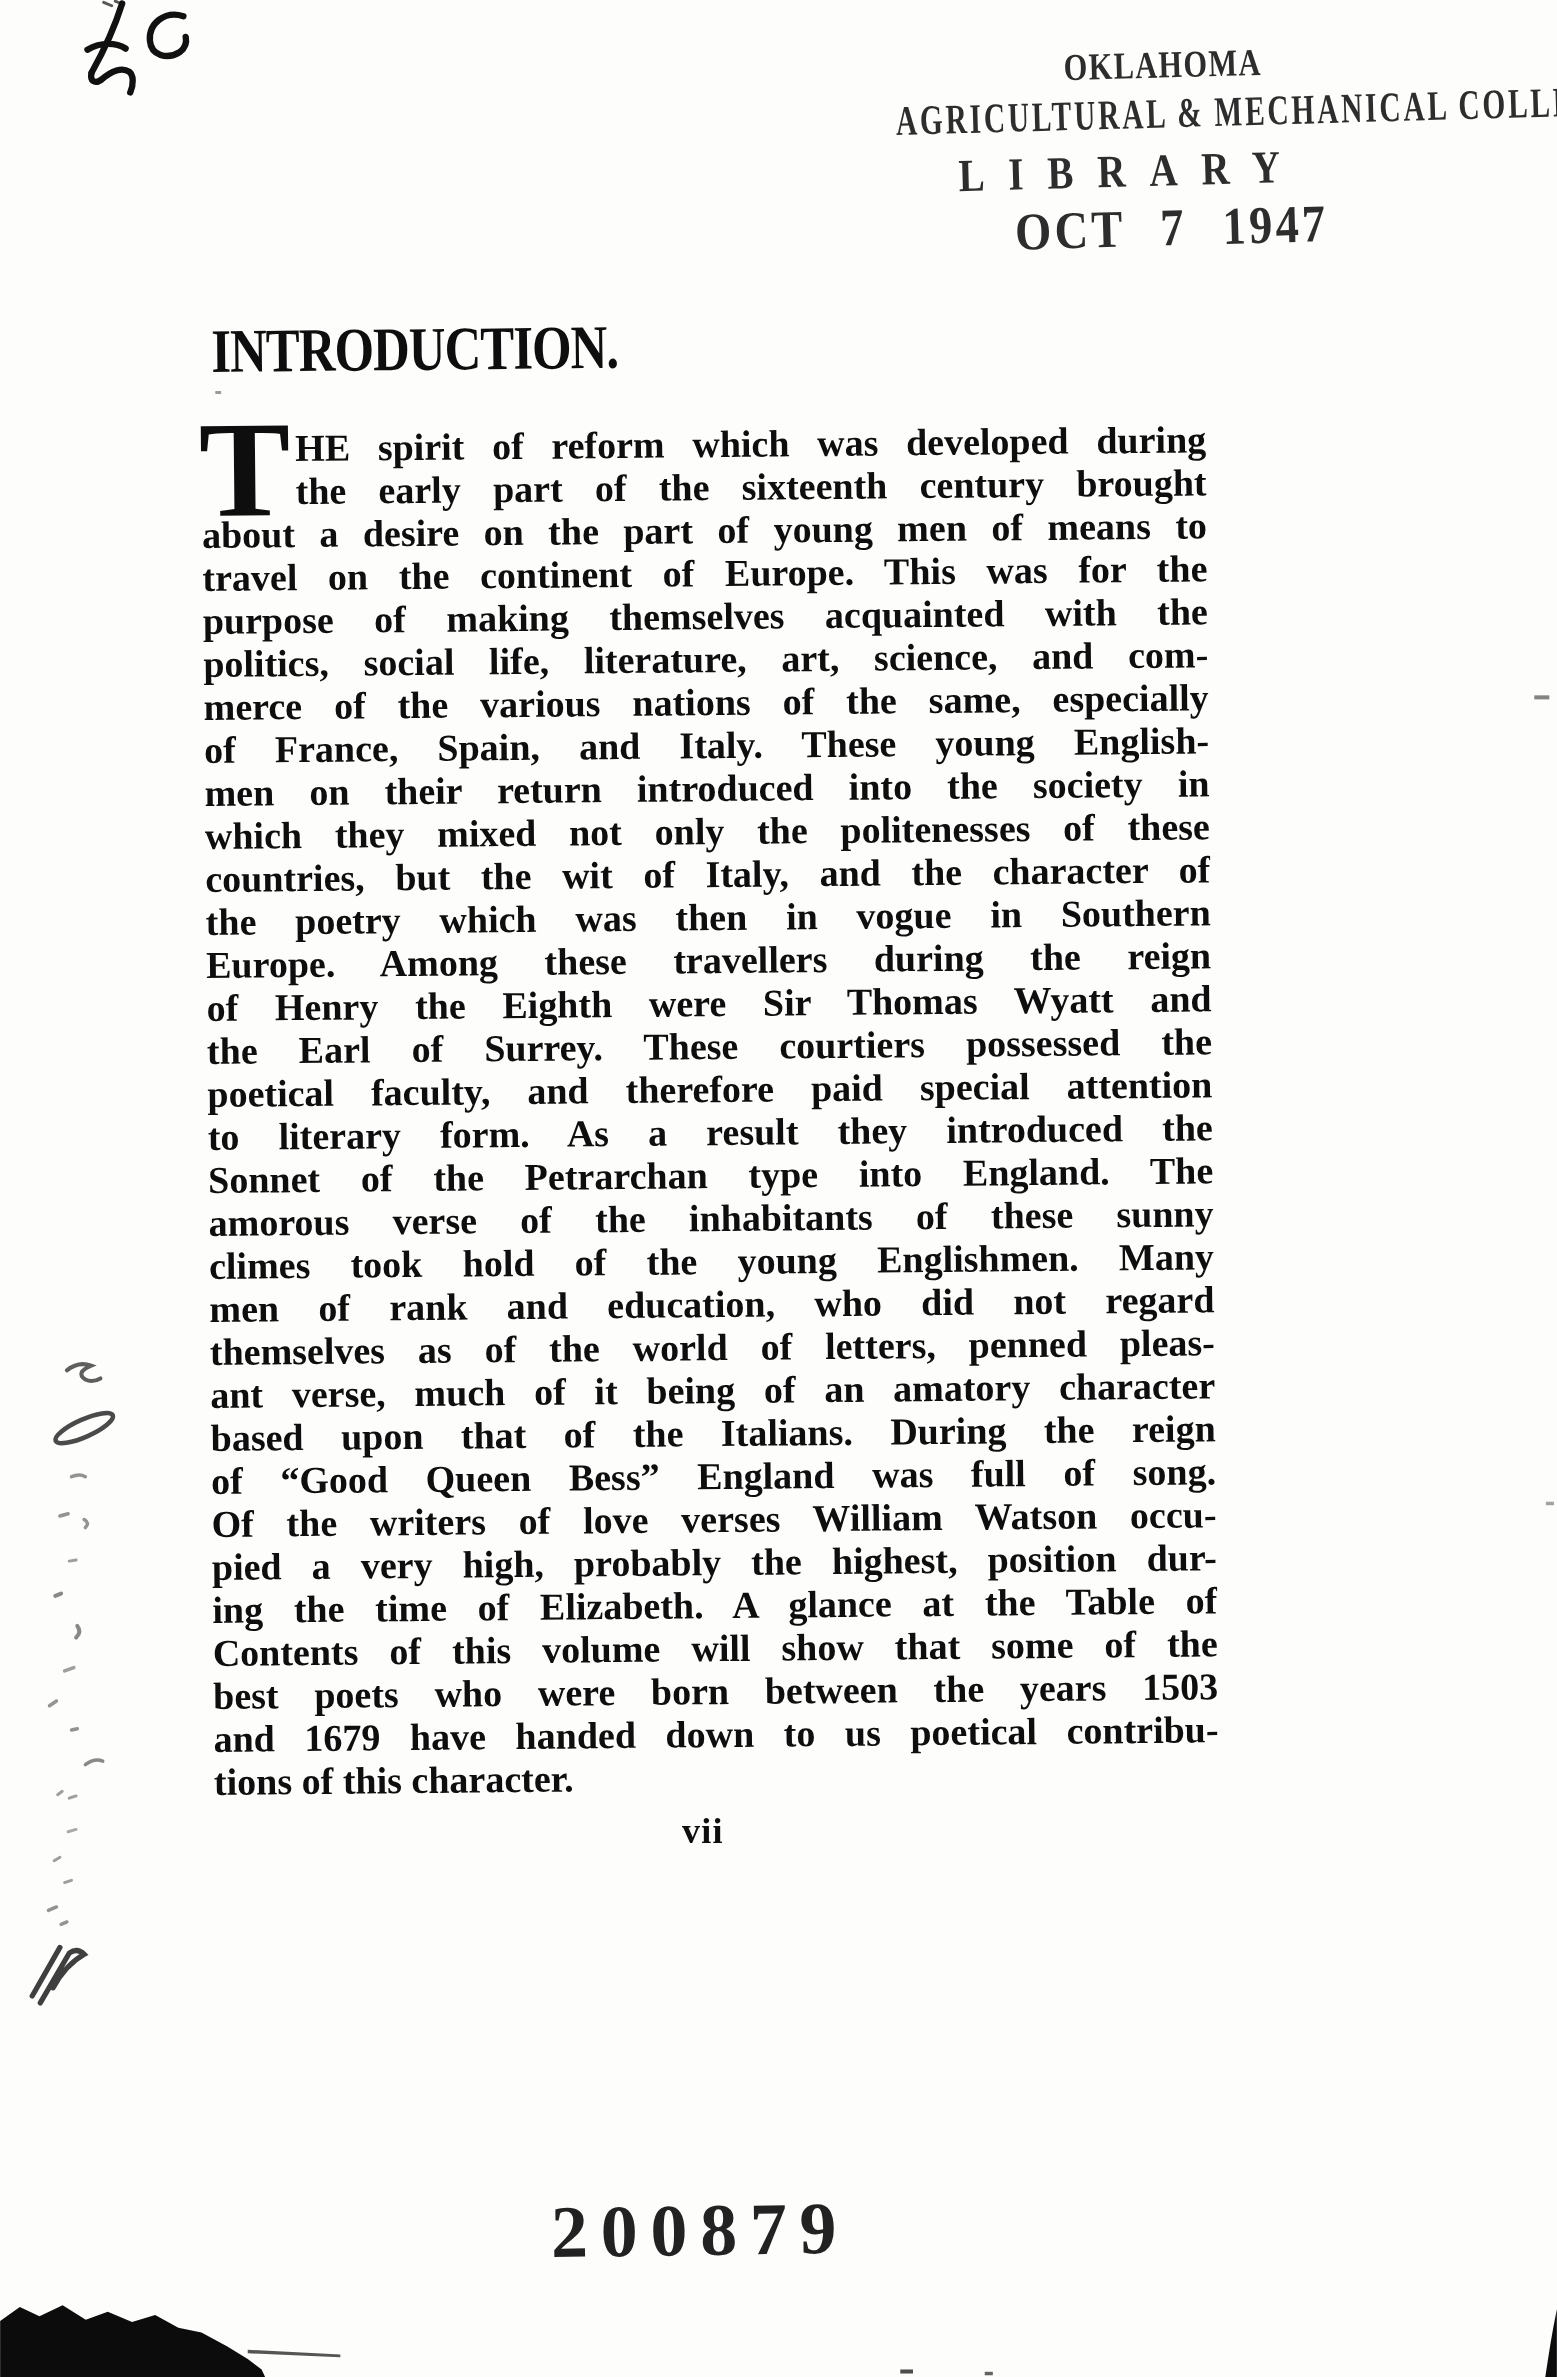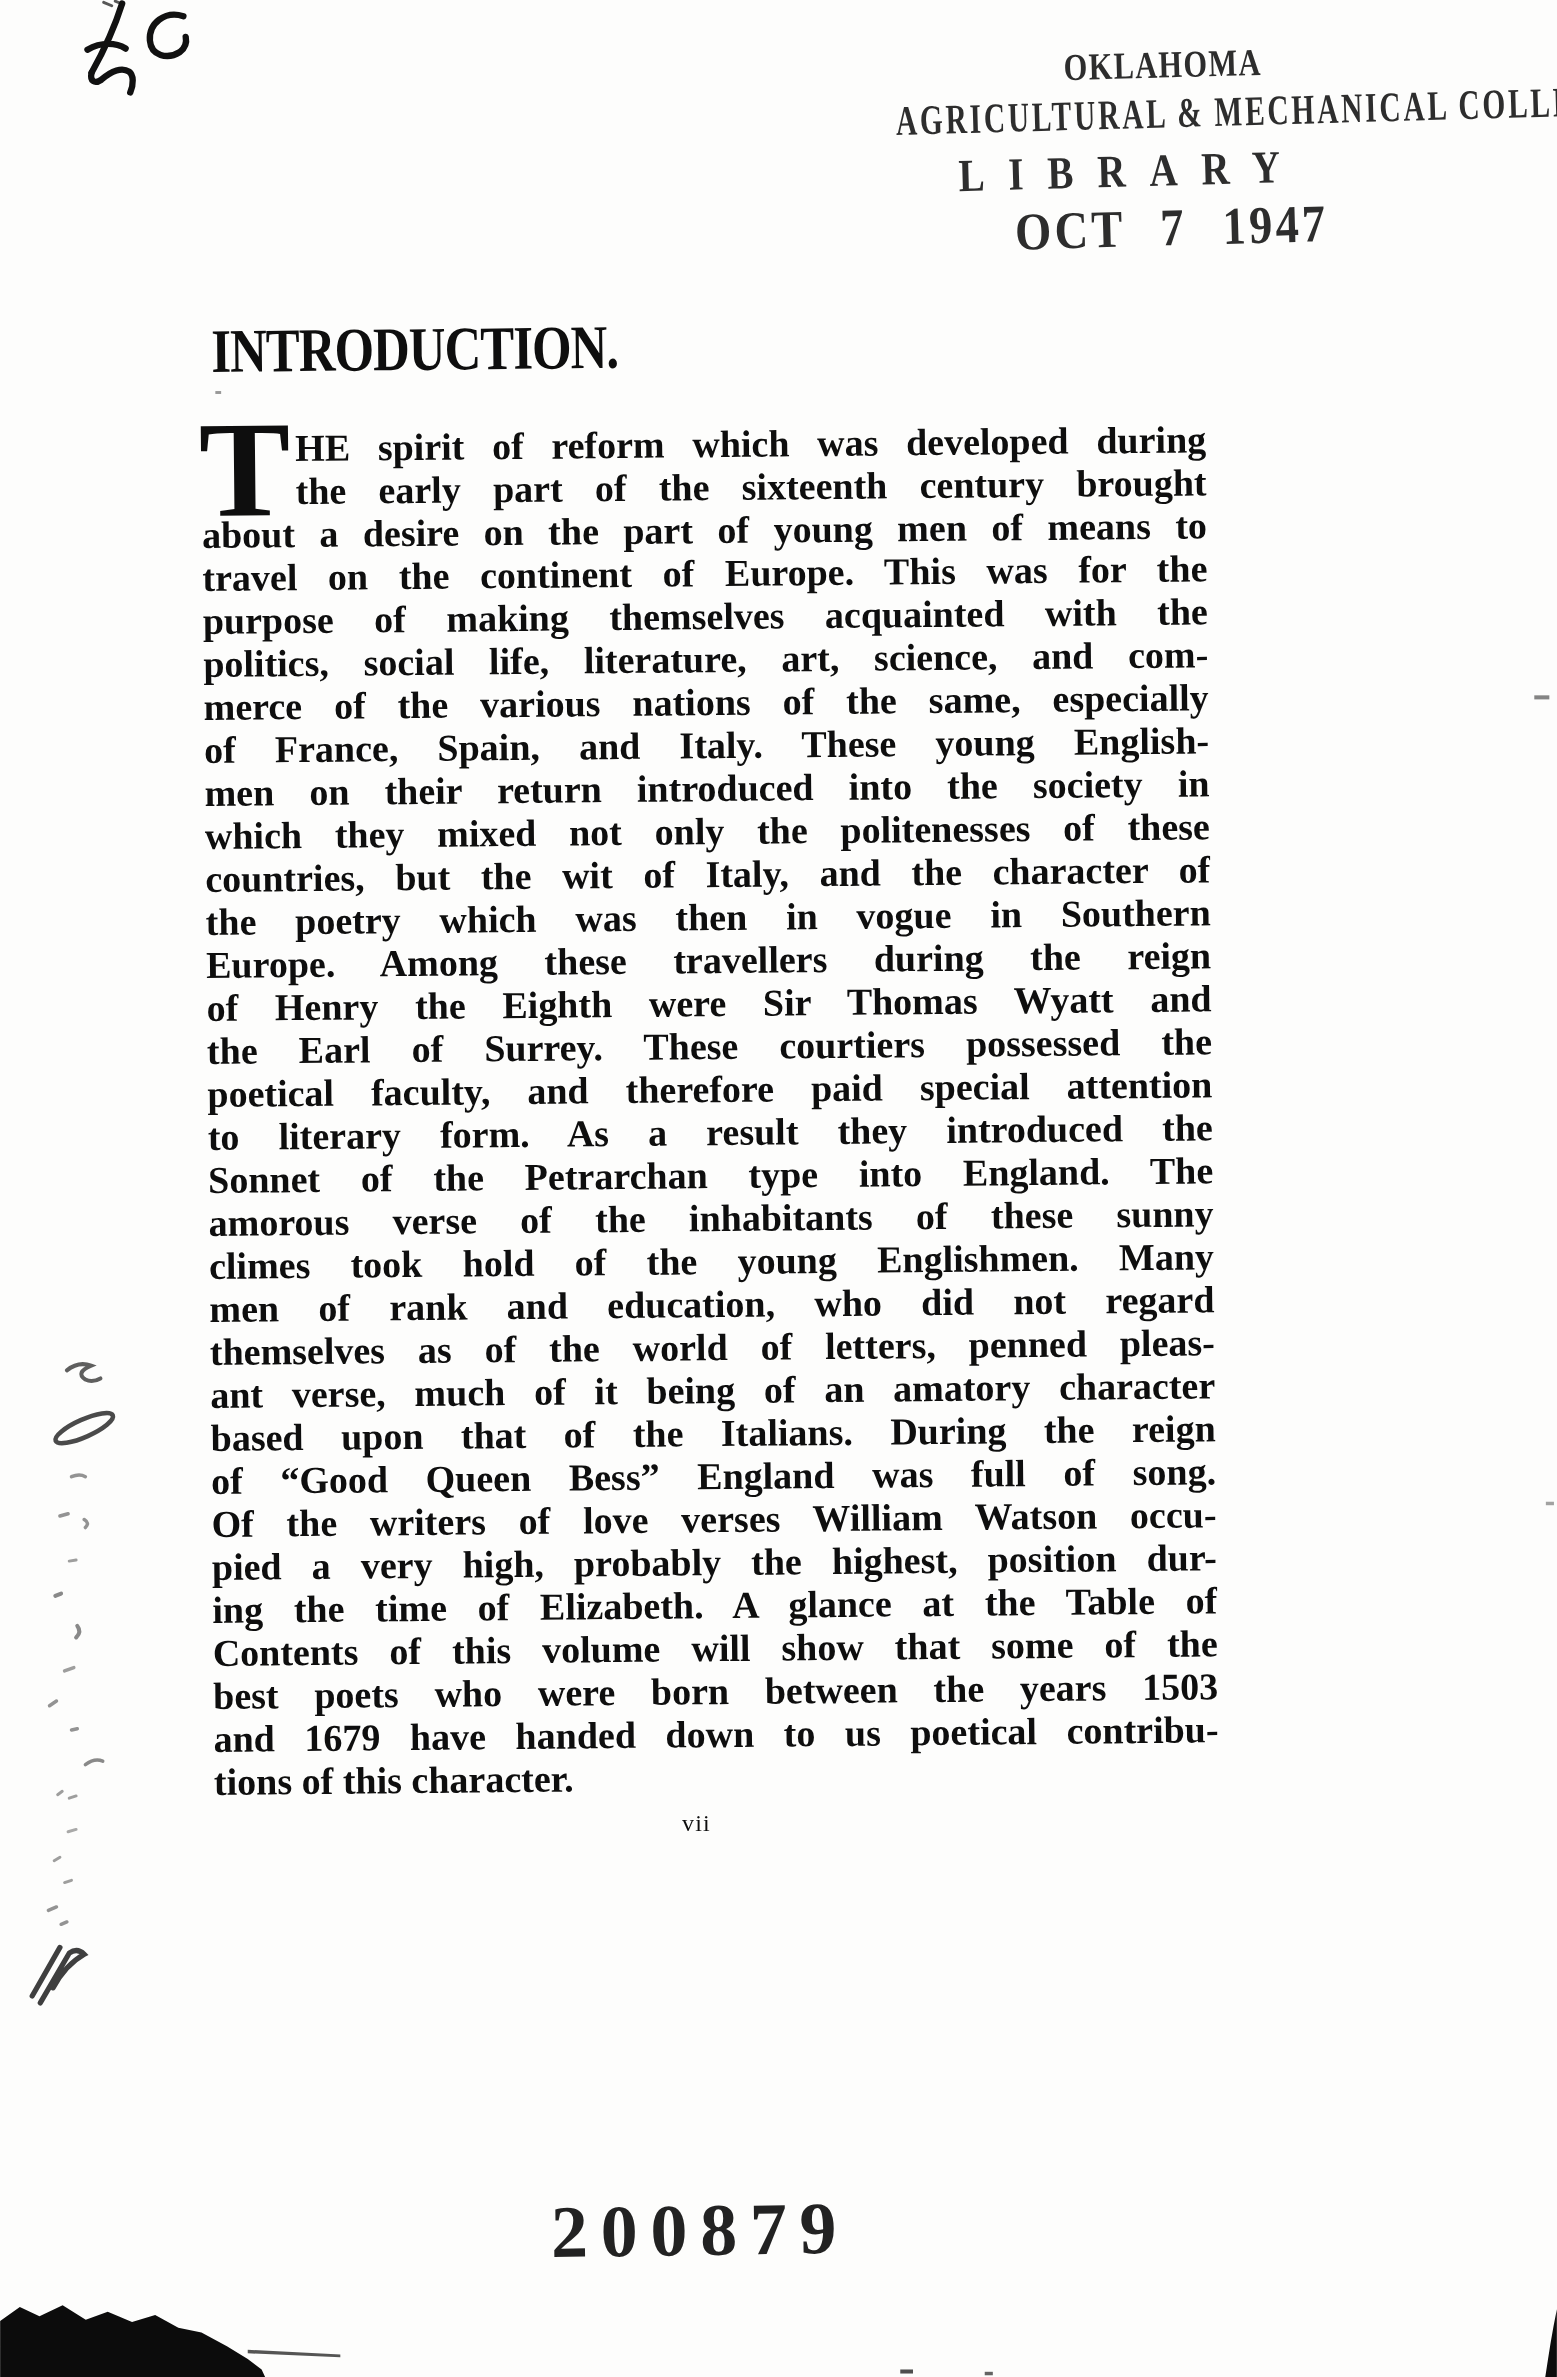--- a/index.html
+++ b/index.html
@@ -47,21 +47,21 @@
   .tline{
     height:43px; line-height:43px; font-size:38px; font-weight:bold;
     text-align:justify; text-align-last:justify; text-justify:inter-word;
     overflow:hidden; white-space:normal;
   }
   .tline:nth-child(-n+2){margin-left:94px;}
   .tline:last-child{text-align-last:left;}
   
   .page-num{
     position:absolute; left:682px; top:1810px;
-    font-size:24px; font-weight:normal; letter-spacing:1.2px;
+    font-size:36px; font-weight:bold; letter-spacing:1.2px;
   }
   
   .accession{
     position:absolute; left:551px; top:2188px;
     font-size:74px; font-weight:bold; letter-spacing:12.7px;
     color:#101010; opacity:.92; transform:rotate(-.8deg);
     white-space:nowrap;
   }
   .artifacts,.marginalia,.hand-mark{pointer-events:none;}
   .artifacts{position:absolute; left:0; top:0;}

